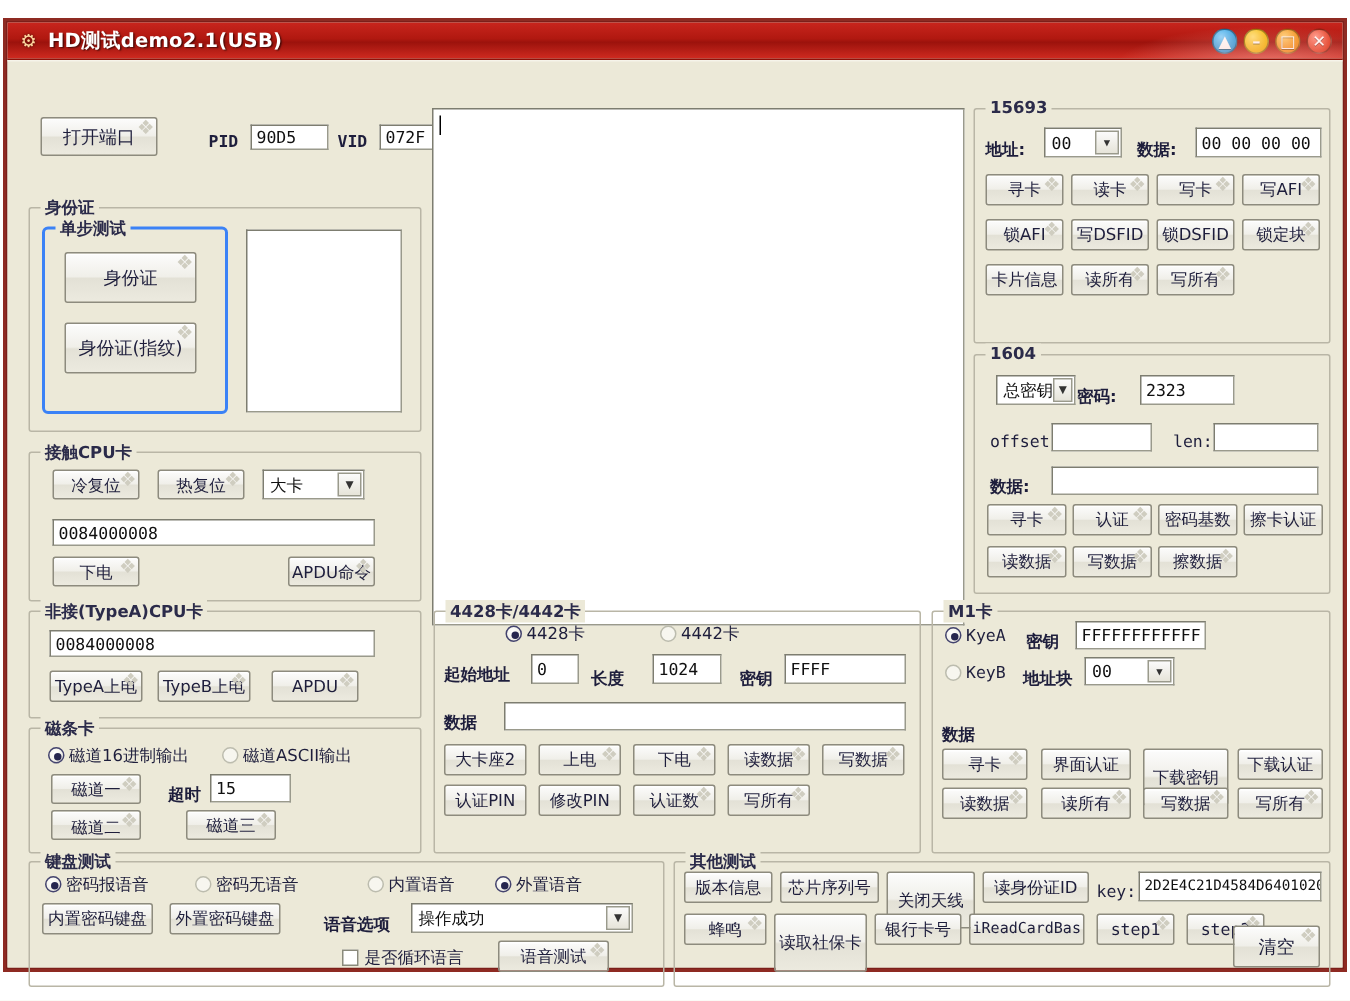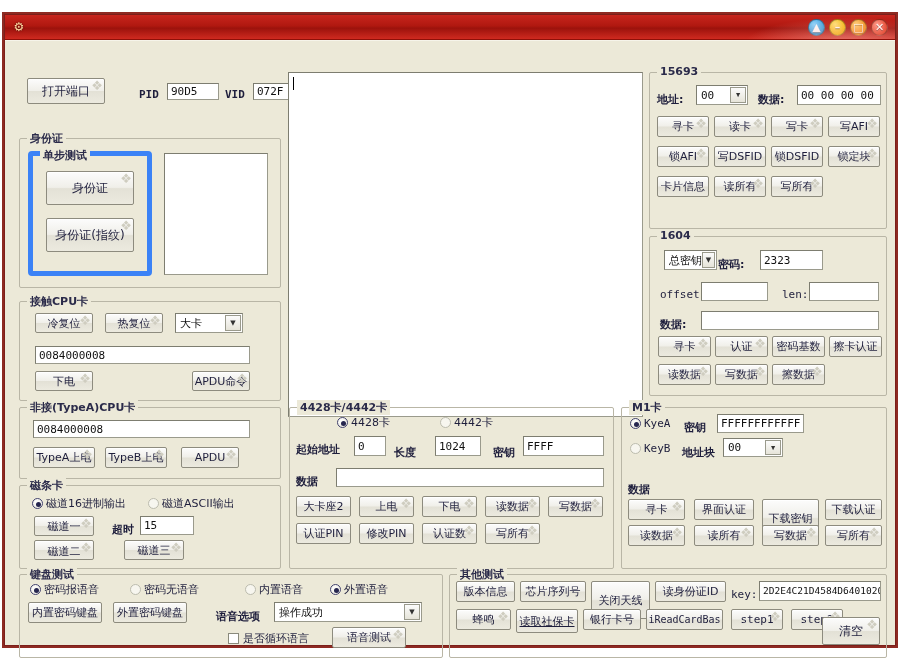--- a/index.html
+++ b/index.html
@@ -70,21 +70,21 @@
   }
 
   
   .gb { position: absolute; border: 1px solid #b9b6a6; border-radius: 2px; }
   .gb > .gb-title {
     position: absolute; top: -8px; left: 7px;
     background: #ece9d8; padding: 0 3px;
     font-size: 11px; color: #2b2b4a; font-weight: bold;
     white-space: nowrap;
   }
-  .gb.nested { border: 5px solid #3b82f6; border-radius: 4px; }
+  .gb.nested { border: 2px solid #3b82f6; border-radius: 4px; }
 
   
   .btn {
     position: absolute;
     background: linear-gradient(180deg,#fcfcfc 0%,#f0efe9 48%,#e3e1d6 52%,#eceadf 100%);
     border: 1px solid #8d8b7e;
     border-radius: 2px;
     font-family: "DejaVu Sans", "Liberation Sans", sans-serif;
     font-size: 11px;
     color: #1e1e3c;
@@ -188,20 +188,21 @@
     width: 1px; height: 13px; background: #000;
   }
 </style>
 </head>
 <body>
 
 <div id="window">
 
   <div id="titlebar">
     <div class="tb-icon">⚙</div>
+    <div id="title-text">HD测试demo2.1(USB)</div>
     <div id="tb-buttons">
       <div class="tb-btn tb-pin">▲</div>
       <div class="tb-btn tb-min">–</div>
       <div class="tb-btn tb-max">□</div>
       <div class="tb-btn tb-close">✕</div>
     </div>
   </div>
 
   <div id="client">
 
@@ -586,21 +587,21 @@
           <span>读身份证ID</span>
         </div>
 
       <div class="lbl mono" style="left:281px; top:13px;">key:</div>
       <div class="inp" style="left:309px; top:6px; width:122px; height:20px; font-size:9.5px;">2D2E4C21D4584D640102030405060708</div>
 
       <div class="btn" style="left:6px;   top:34px; width:55px; height:21px;">
           <span>蜂鸣</span>
           <span class="swirl">❖</span>
         </div>
-      <div class="btn" style="left:66px;  top:34px; width:62px; height:24px;text-decoration:underline;">
+      <div class="btn" style="left:66px;  top:34px; width:62px; height:39px;">
           <span>读取社保卡</span>
         </div>
       <div class="btn" style="left:133px; top:34px; width:58px; height:21px;">
           <span>银行卡号</span>
         </div>
       <div class="btn" style="left:196px; top:34px; width:77px; height:21px; font-family:'DejaVu Sans Mono',monospace; font-size:10px;">
           <span>iReadCardBas</span>
         </div>
       <div class="btn" style="left:281px; top:34px; width:52px; height:21px; font-family:'DejaVu Sans Mono',monospace;">
           <span>step1</span>

